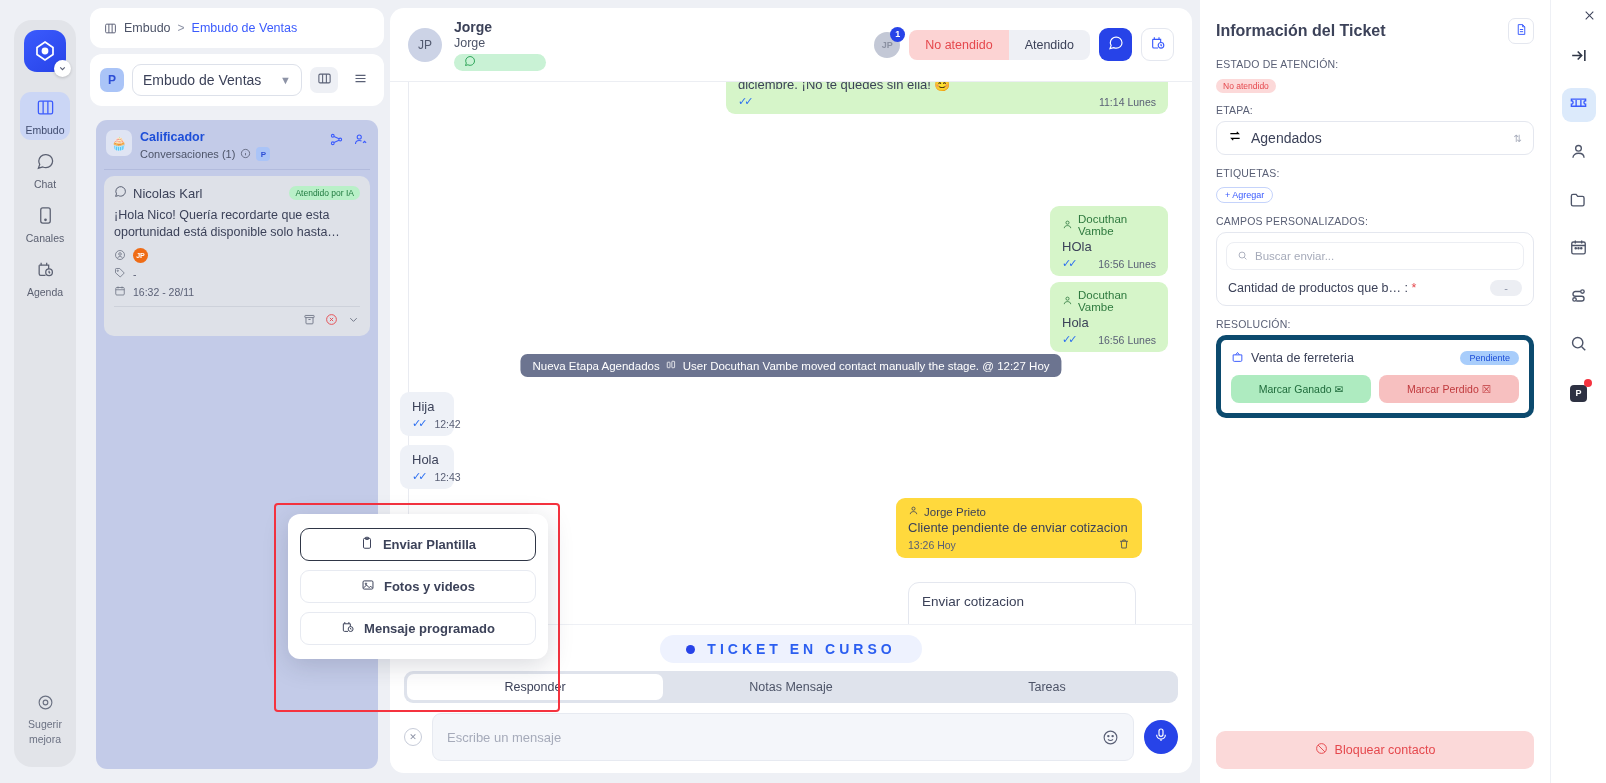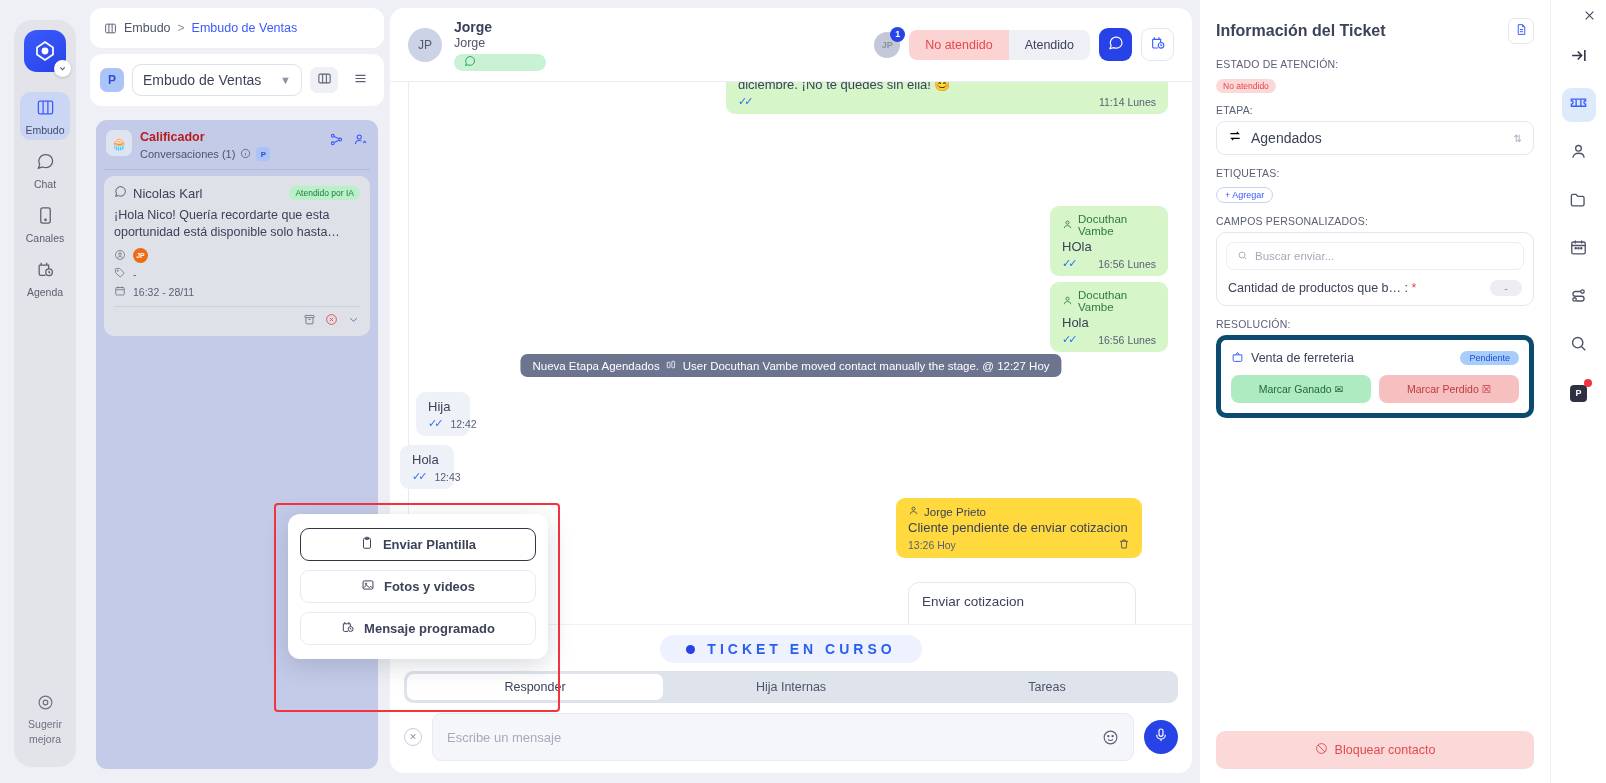--- a/index.html
+++ b/index.html
@@ -94,21 +94,21 @@
   .stage {
     background:#c3cbe8; border-radius:11px; padding:8px 8px 10px; margin-top:4px;
     display:flex; flex-direction:column; gap:6px; flex:1; overflow:hidden;
   }
   .stage-head { display:flex; align-items:flex-start; gap:8px; padding:2px 2px 8px; border-bottom:1px solid #b2bbdd; }
   .stage-ava {
     width:26px;height:26px;border-radius:7px;background:#dfe4f3;
     display:flex;align-items:center;justify-content:center;font-size:13px;flex:0 0 auto;
   }
   .stage-meta { flex:1; }
-  .stage-title { font-size:12.5px; color:#b91c1c; font-weight:600; line-height:15px; }
+  .stage-title { font-size:12.5px; color:#1d4ed8; font-weight:600; line-height:15px; }
   .stage-sub { font-size:11px; color:#4d5468; display:flex; align-items:center; gap:5px; margin-top:2px; }
   .stage-sub svg { width:11px;height:11px; color:#5a6076; }
   .minip { width:14px;height:14px;border-radius:4px;background:#aac4f7;color:#2d4fd6;
     display:flex;align-items:center;justify-content:center;font-size:8px;font-weight:700; }
   .stage-acts { display:flex; gap:9px; color:#3b5bfd; padding-top:2px; }
   .stage-acts svg { width:15px;height:15px; cursor:pointer; }
   .card {
     background:#dee1e8; border-radius:10px; padding:9px 10px 6px;
   }
   .card-top { display:flex; align-items:center; justify-content:space-between; gap:6px; }
@@ -596,21 +596,21 @@
             <span>Nueva Etapa Agendados</span>
             <span>
               <svg viewBox="0 0 24 24" fill="none" stroke="currentColor" stroke-width="1.7">
                 <rect x="4" y="7" width="6" height="12" rx="1"></rect>
                   <rect x="14" y="5" width="6" height="14" rx="1"></rect>
               </svg>
             </span>
             <span>User Docuthan Vambe moved contact manually the stage.  @ 12:27 Hoy</span>
           </div>
 
-          <div class="bubble bub-grey" style="left:26px; top:310px; width:54px;">
+          <div class="bubble bub-grey" style="left:10px; top:310px; width:54px;">
             <div>Hija</div>
             <div class="bub-foot">
               <span class="tick">✓✓</span>
               <span style="margin-left:0">12:42</span>
             </div>
           </div>
 
           <div class="bubble bub-grey" style="left:10px; top:363px; width:54px;">
             <div>Hola</div>
             <div class="bub-foot">
@@ -658,21 +658,21 @@
 
       <div class="ticket-banner">
         <div class="tb-pill">
           <span class="tb-dot"></span>
           <span class="tb-txt">TICKET EN CURSO</span>
         </div>
       </div>
 
       <div class="tabs">
         <div class="tab active">Responder</div>
-        <div class="tab">Hija Internas</div>
+        <div class="tab">Notas Mensaje</div>
         <div class="tab">Tareas</div>
       </div>
 
       <div class="composer">
         <div class="comp-x">✕</div>
         <div class="comp-box">
           <span class="comp-ph">Escribe un mensaje</span>
           <span class="comp-emo">
             <svg viewBox="0 0 24 24" fill="none" stroke="currentColor" stroke-width="1.6">
               <circle cx="12" cy="12" r="9"></circle>

